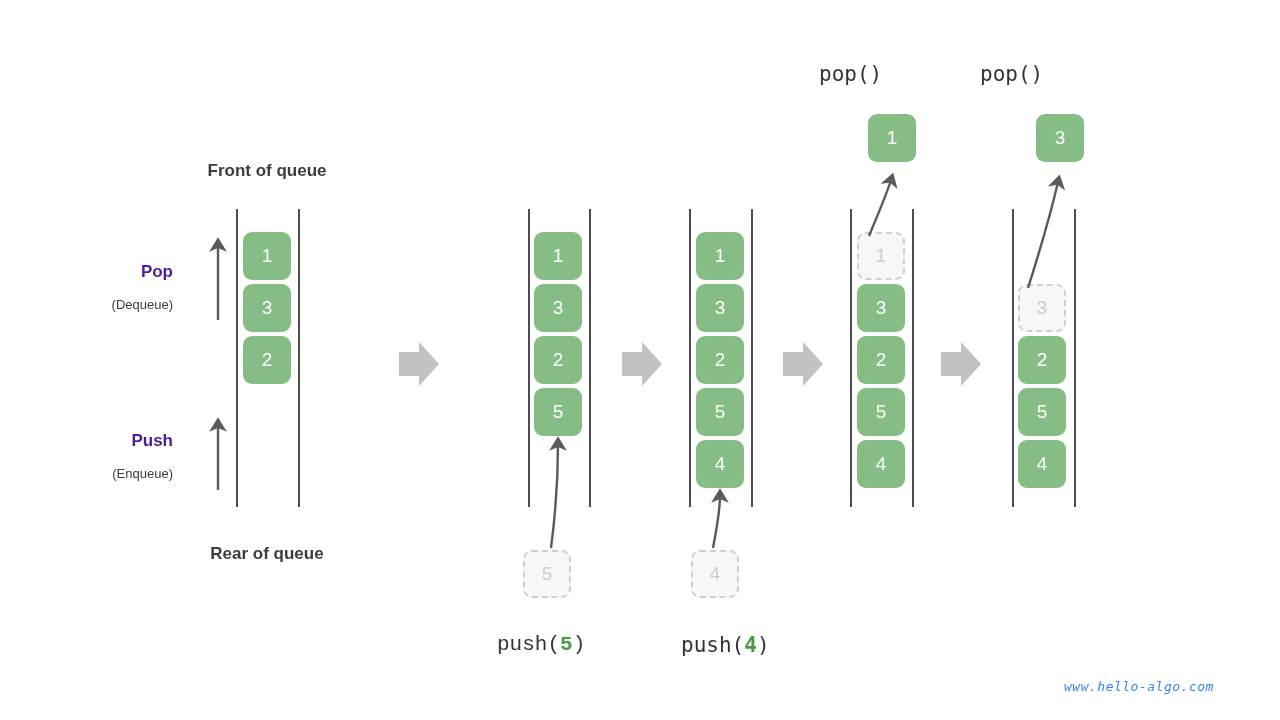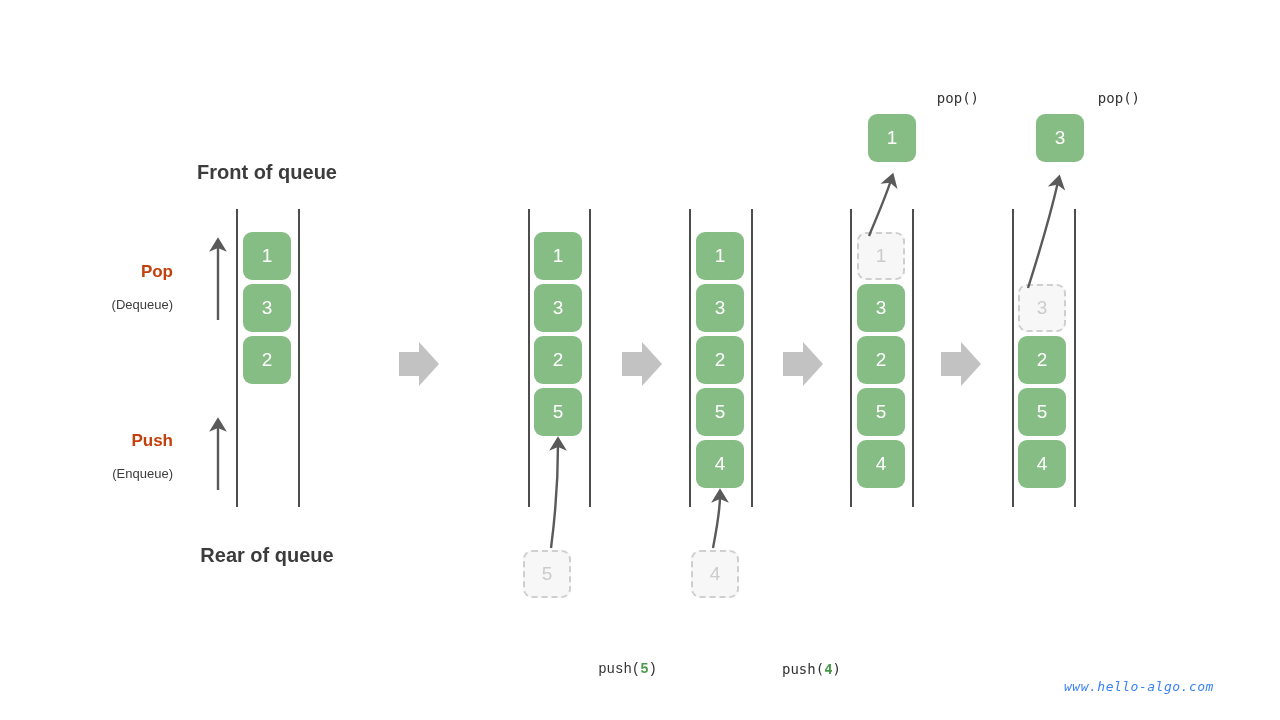--- a/index.html
+++ b/index.html
@@ -26,50 +26,49 @@
   .title {
     position: absolute;
     font-size: 22px;
     font-weight: bold;
     color: #4a9a4a;
     white-space: nowrap;
     text-align: center;
   }
   .hdr-label {
     position: absolute;
-    font-size: 20px;
+    font-size: 17px;
     font-weight: bold;
     color: #3c3c3c;
     white-space: nowrap;
     text-align: center;
   }
   .side-label-main {
     position: absolute;
     font-size: 17px;
     font-weight: bold;
-    color: #c2410c;
+    color: #4c1d95;
     white-space: nowrap;
     text-align: right;
   }
   .side-label-sub {
     position: absolute;
     font-size: 13px;
     font-weight: normal;
     color: #3c3c3c;
     white-space: nowrap;
     text-align: right;
   }
   .mono-label {
     position: absolute;
     font-family: "DejaVu Sans Mono", "Liberation Mono", monospace;
-    font-size: 14px;
+    font-size: 21px;
     color: #333333;
     white-space: nowrap;
-    text-align: right;
-    margin-top: 28px;
+    text-align: left;
   }
   .mono-label .arg {
     color: #4a9a4a;
     font-weight: bold;
   }
   .watermark {
     position: absolute;
     font-family: "DejaVu Sans Mono", "Liberation Mono", monospace;
     font-size: 13px;
     color: #3b82f6;

